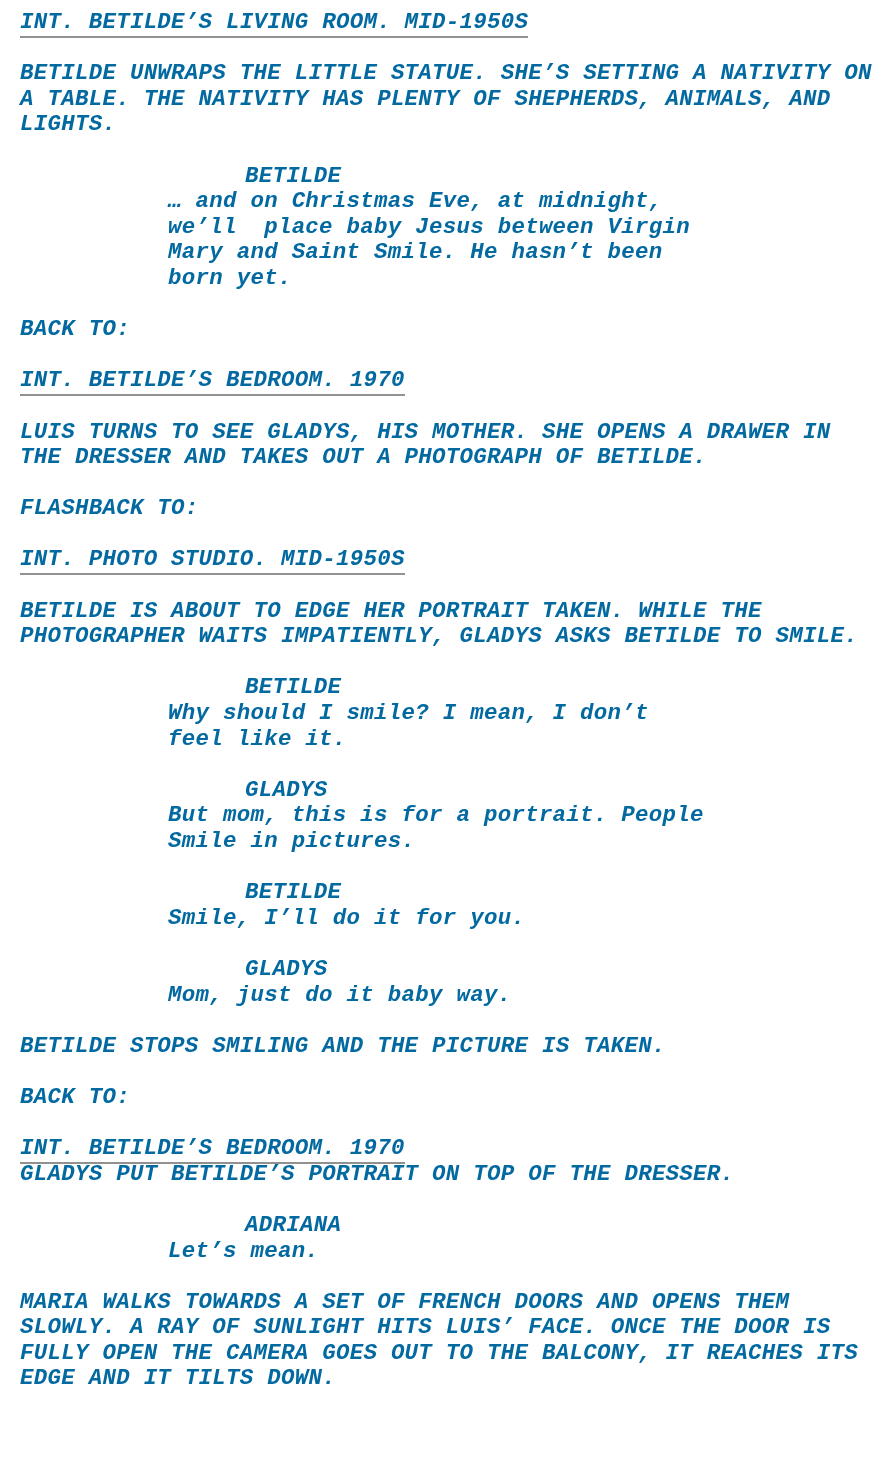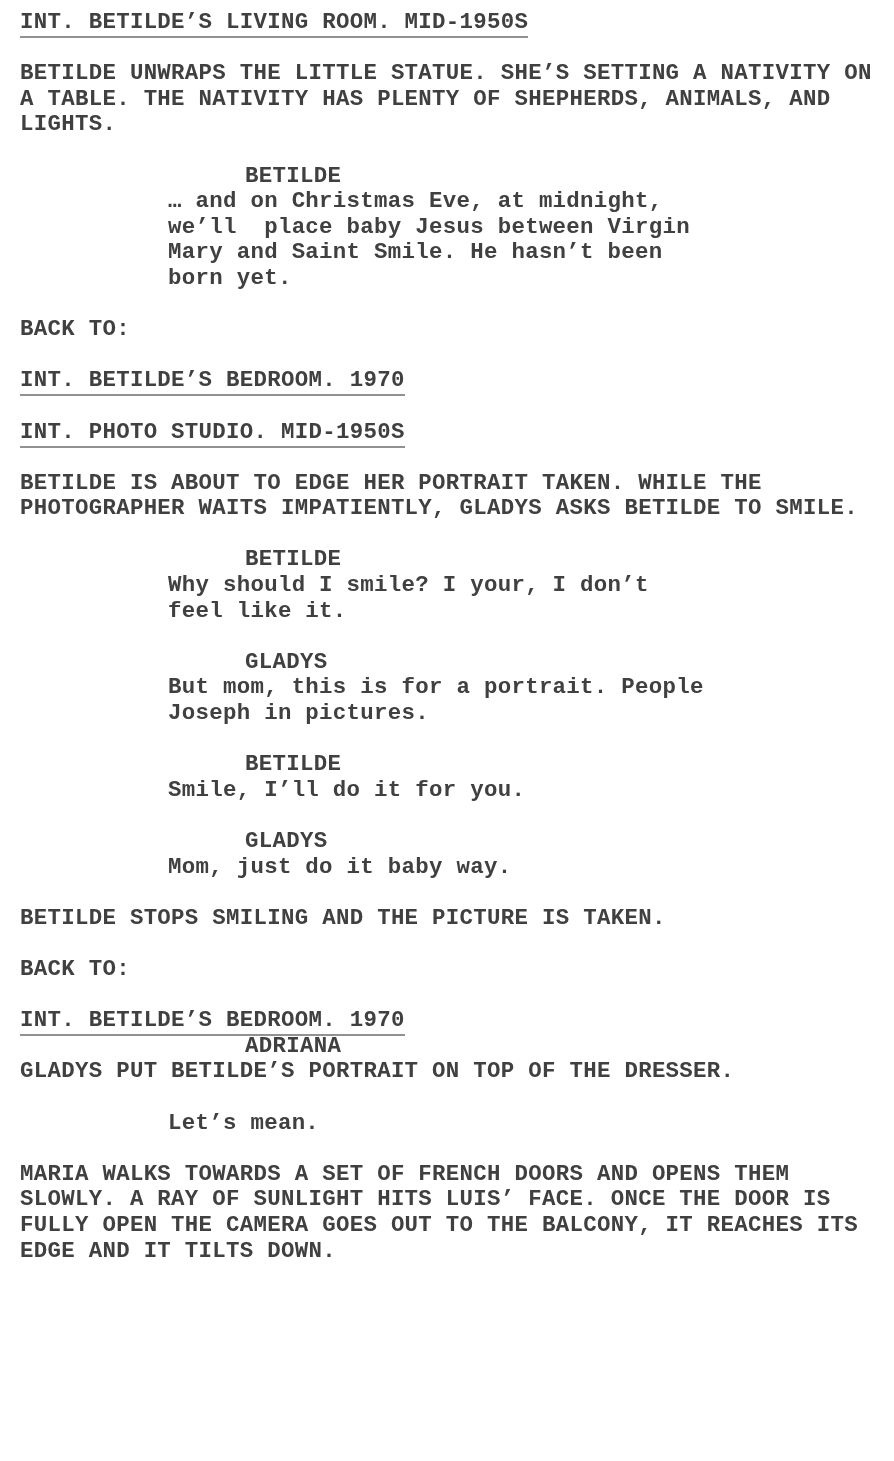--- a/index.html
+++ b/index.html
@@ -37,48 +37,51 @@
     margin-bottom: 0;
   }
   .heading-text {
     border-bottom: 2px solid #919191;
     padding-bottom: 1px;
   }
 </style>
 </head>
 <body>
 
-<div class="page" id="script-root" style="background: rgb(255, 255, 255); color: #404040;">
+<div class="page" id="script-root" style="background: rgb(255, 255, 255); color: #0369a1; font-style: italic;">
     <div class="block scene-heading"><span class="heading-text" style="border-bottom-color: rgb(145, 145, 145);">INT. BETILDE’S LIVING ROOM. MID-1950S</span></div>
     <div class="block action">BETILDE UNWRAPS THE LITTLE STATUE. SHE’S SETTING A NATIVITY ON
 A TABLE. THE NATIVITY HAS PLENTY OF SHEPHERDS, ANIMALS, AND
 LIGHTS.</div>
     <div class="block character">BETILDE</div>
     <div class="block dialogue">… and on Christmas Eve, at midnight,
 we’ll  place baby Jesus between Virgin
 Mary and Saint Smile. He hasn’t been
 born yet.</div>
     <div class="block transition">BACK TO:</div>
     <div class="block scene-heading"><span class="heading-text" style="border-bottom-color: rgb(145, 145, 145);">INT. BETILDE’S BEDROOM. 1970</span></div>
+    <div class="block action">LUIS TURNS TO SEE GLADYS, HIS MOTHER. SHE OPENS A DRAWER IN
+THE DRESSER AND TAKES OUT A PHOTOGRAPH OF BETILDE.</div>
+    <div class="block transition">FLASHBACK TO:</div>
     <div class="block scene-heading"><span class="heading-text" style="border-bottom-color: rgb(145, 145, 145);">INT. PHOTO STUDIO. MID-1950S</span></div>
     <div class="block action">BETILDE IS ABOUT TO EDGE HER PORTRAIT TAKEN. WHILE THE
 PHOTOGRAPHER WAITS IMPATIENTLY, GLADYS ASKS BETILDE TO SMILE.</div>
     <div class="block character">BETILDE</div>
-    <div class="block dialogue">Why should I smile? I your, I don’t
+    <div class="block dialogue">Why should I smile? I mean, I don’t
 feel like it.</div>
     <div class="block character">GLADYS</div>
     <div class="block dialogue">But mom, this is for a portrait. People
-Joseph in pictures.</div>
+Smile in pictures.</div>
     <div class="block character">BETILDE</div>
     <div class="block dialogue">Smile, I’ll do it for you.</div>
     <div class="block character">GLADYS</div>
     <div class="block dialogue">Mom, just do it baby way.</div>
     <div class="block action">BETILDE STOPS SMILING AND THE PICTURE IS TAKEN.</div>
     <div class="block transition">BACK TO:</div>
     <div class="block scene-heading tight"><span class="heading-text" style="border-bottom-color: rgb(145, 145, 145);">INT. BETILDE’S BEDROOM. 1970</span></div>
+    <div class="block action">GLADYS PUT BETILDE’S PORTRAIT ON TOP OF THE DRESSER.</div>
     <div class="block character">ADRIANA</div>
-    <div class="block action">GLADYS PUT BETILDE’S PORTRAIT ON TOP OF THE DRESSER.</div>
     <div class="block dialogue">Let’s mean.</div>
     <div class="block action">MARIA WALKS TOWARDS A SET OF FRENCH DOORS AND OPENS THEM
 SLOWLY. A RAY OF SUNLIGHT HITS LUIS’ FACE. ONCE THE DOOR IS
 FULLY OPEN THE CAMERA GOES OUT TO THE BALCONY, IT REACHES ITS
 EDGE AND IT TILTS DOWN.</div>
   </div>
 
 </body></html>

